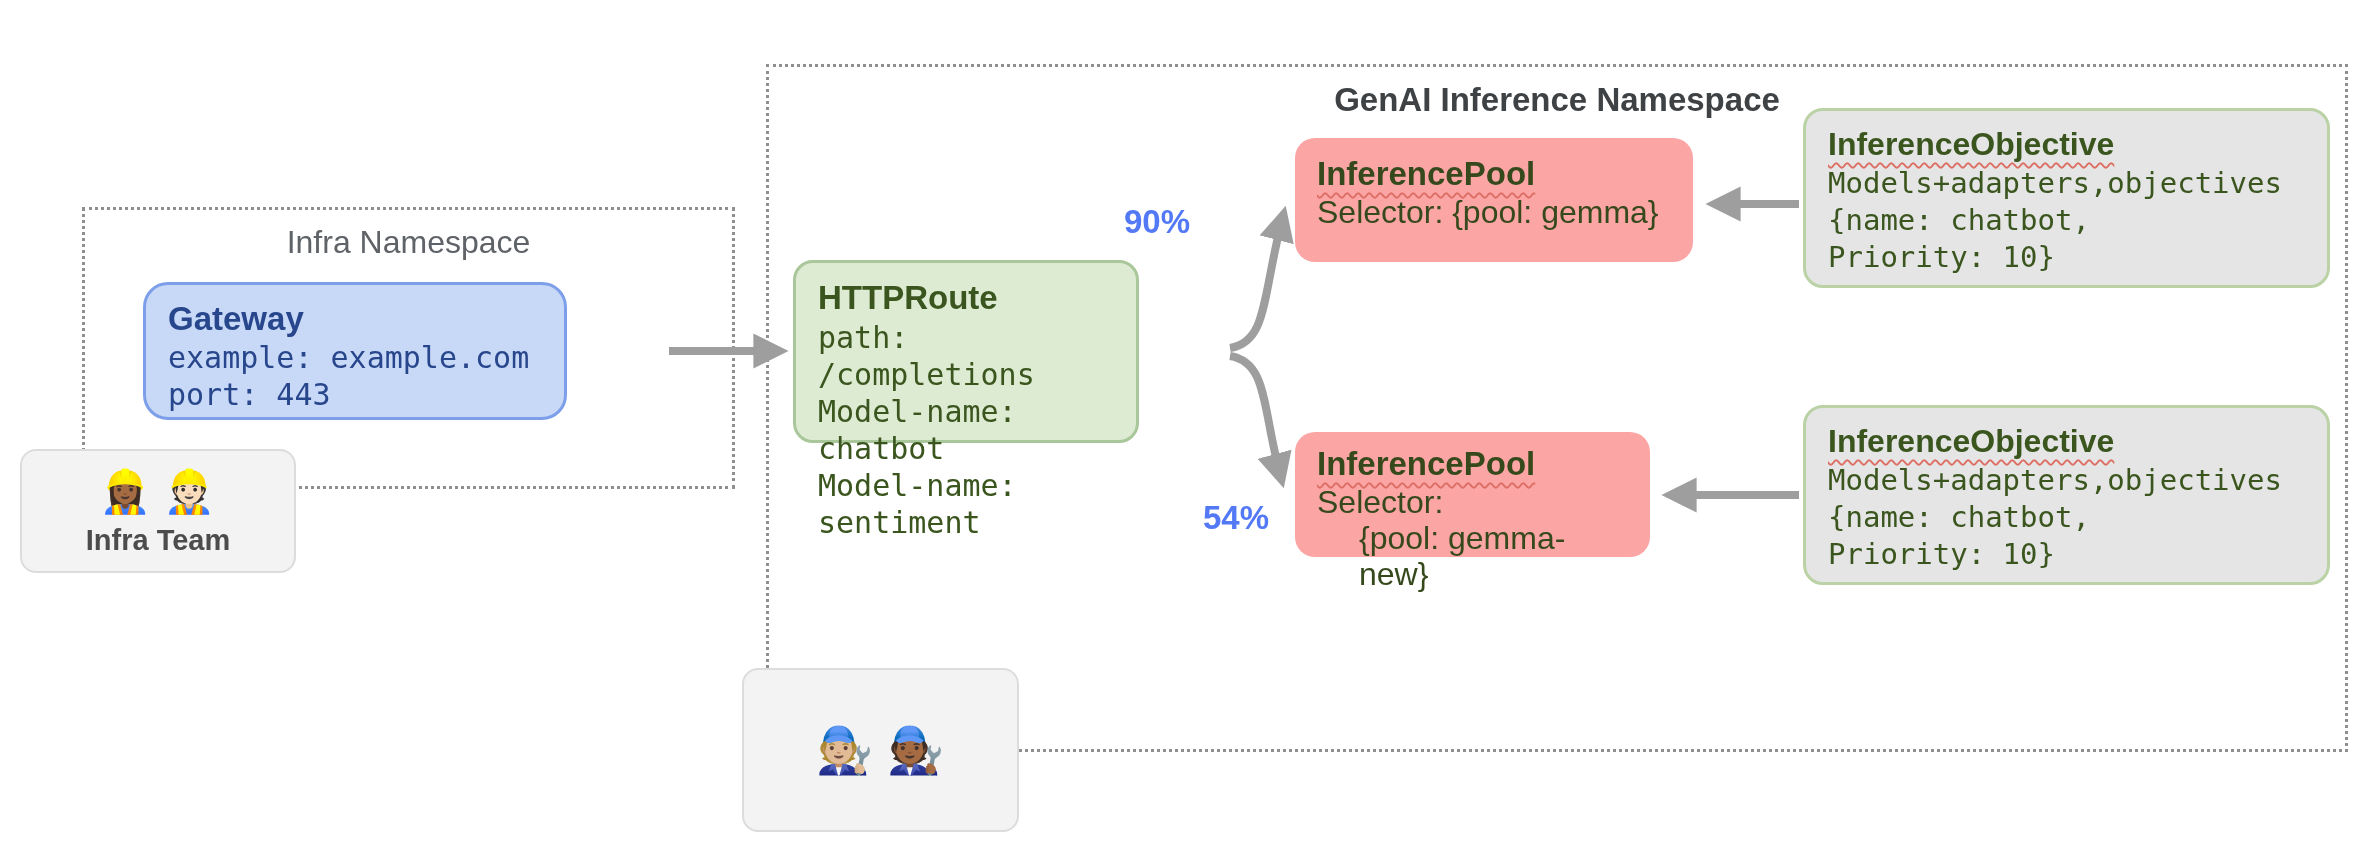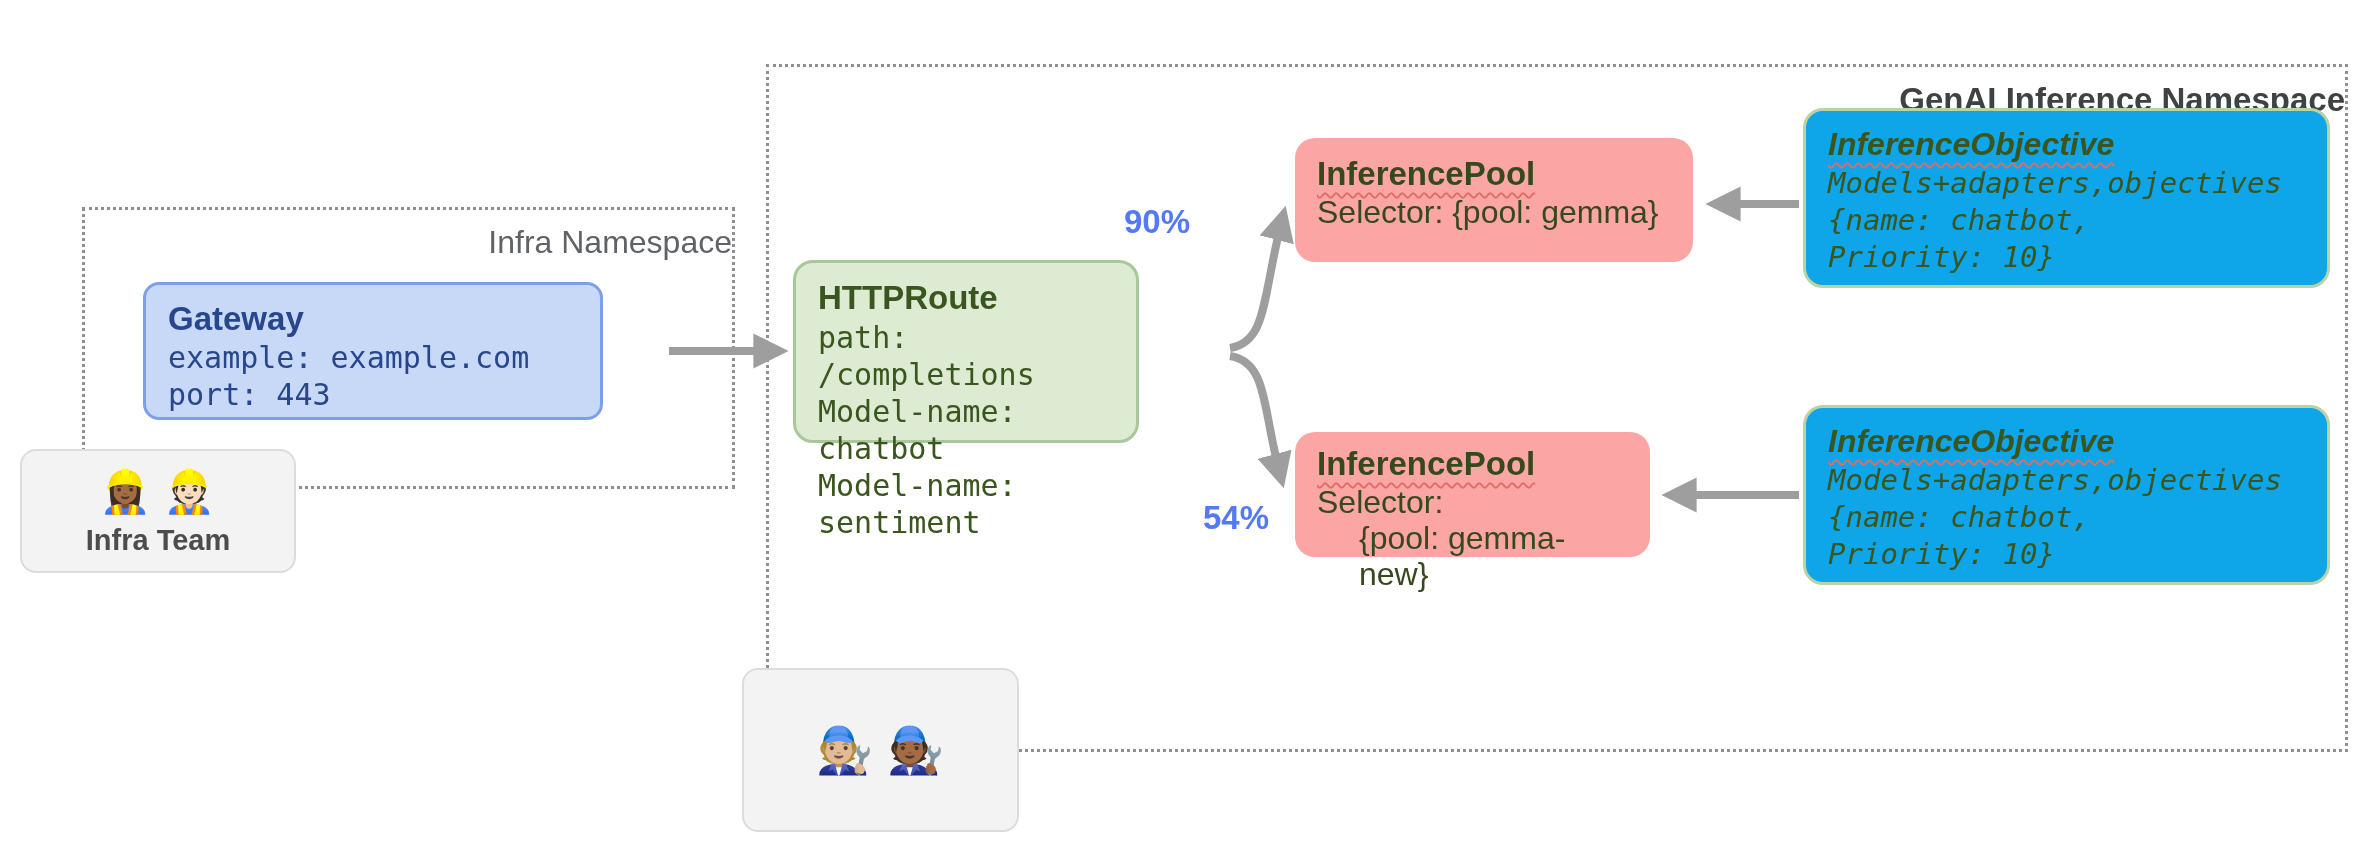--- a/index.html
+++ b/index.html
@@ -12,40 +12,40 @@
     overflow: hidden;
   }
   .ns-box {
     position: absolute;
     border: 3px dotted #8f8f8f;
     background: transparent;
   }
   .ns-title {
     position: absolute;
     width: 100%;
-    text-align: right;
+    text-align: center;
     font-size: 32px;
   }
   #infra-ns { left: 82px; top: 207px; width: 647px; height: 276px; }
   #infra-ns .ns-title { top: 14px; color: #5f6368; font-weight: 400; }
   #genai-ns { left: 766px; top: 64px; width: 1576px; height: 682px; }
   #genai-ns .ns-title { top: 14px; color: #3f4245; font-weight: 700; font-size: 33px; }
 
   .node {
     position: absolute;
     border-radius: 20px;
     box-sizing: border-box;
     padding: 14px 22px;
   }
   .node .hd { font-weight: 700; font-size: 33px; line-height: 42px; }
   .mono { font-family: "DejaVu Sans Mono", monospace; }
 
   #gateway {
-    left: 143px; top: 282px; width: 460px; height: 138px;
-    background: #c8d9f8; border: 3px solid #7d9ee9; border-radius: 16px;
+    left: 143px; top: 282px; width: 424px; height: 138px;
+    background: #c8d9f8; border: 3px solid #7d9ee9; border-radius: 25px;
     color: #28468c;
   }
   #gateway .hd { line-height: 40px; }
   #gateway .ln { font-size: 30px; line-height: 37px; }
 
   #httproute {
     left: 793px; top: 260px; width: 346px; height: 183px;
     background: #ddebd3; border: 3px solid #a9c79a;
     color: #3a551d;
   }
@@ -61,23 +61,22 @@
   .squiggle {
     text-decoration-line: underline;
     text-decoration-style: wavy;
     text-decoration-color: #dc6e63;
     text-decoration-thickness: 2px;
     text-underline-offset: 7px;
   }
   .indent { padding-left: 42px; }
 
   .objective {
-    background: #0ea5e9; border: 3px solid #bad2a5; color: #3a551d;
+    background: #e5e5e5; border: 3px solid #bad2a5; color: #3a551d;
     padding-top: 12px;
-    font-style: italic;
   }
   #objective-top { left: 1803px; top: 108px; width: 527px; height: 180px; }
   #objective-bottom { left: 1803px; top: 405px; width: 527px; height: 180px; }
   .objective .hd { font-size: 32px; line-height: 42px; }
   .objective .ln { font-size: 29px; line-height: 37px; }
 
   .team-card {
     position: absolute;
     background: #f3f3f4;
     border: 2px solid #dcdcdc;

